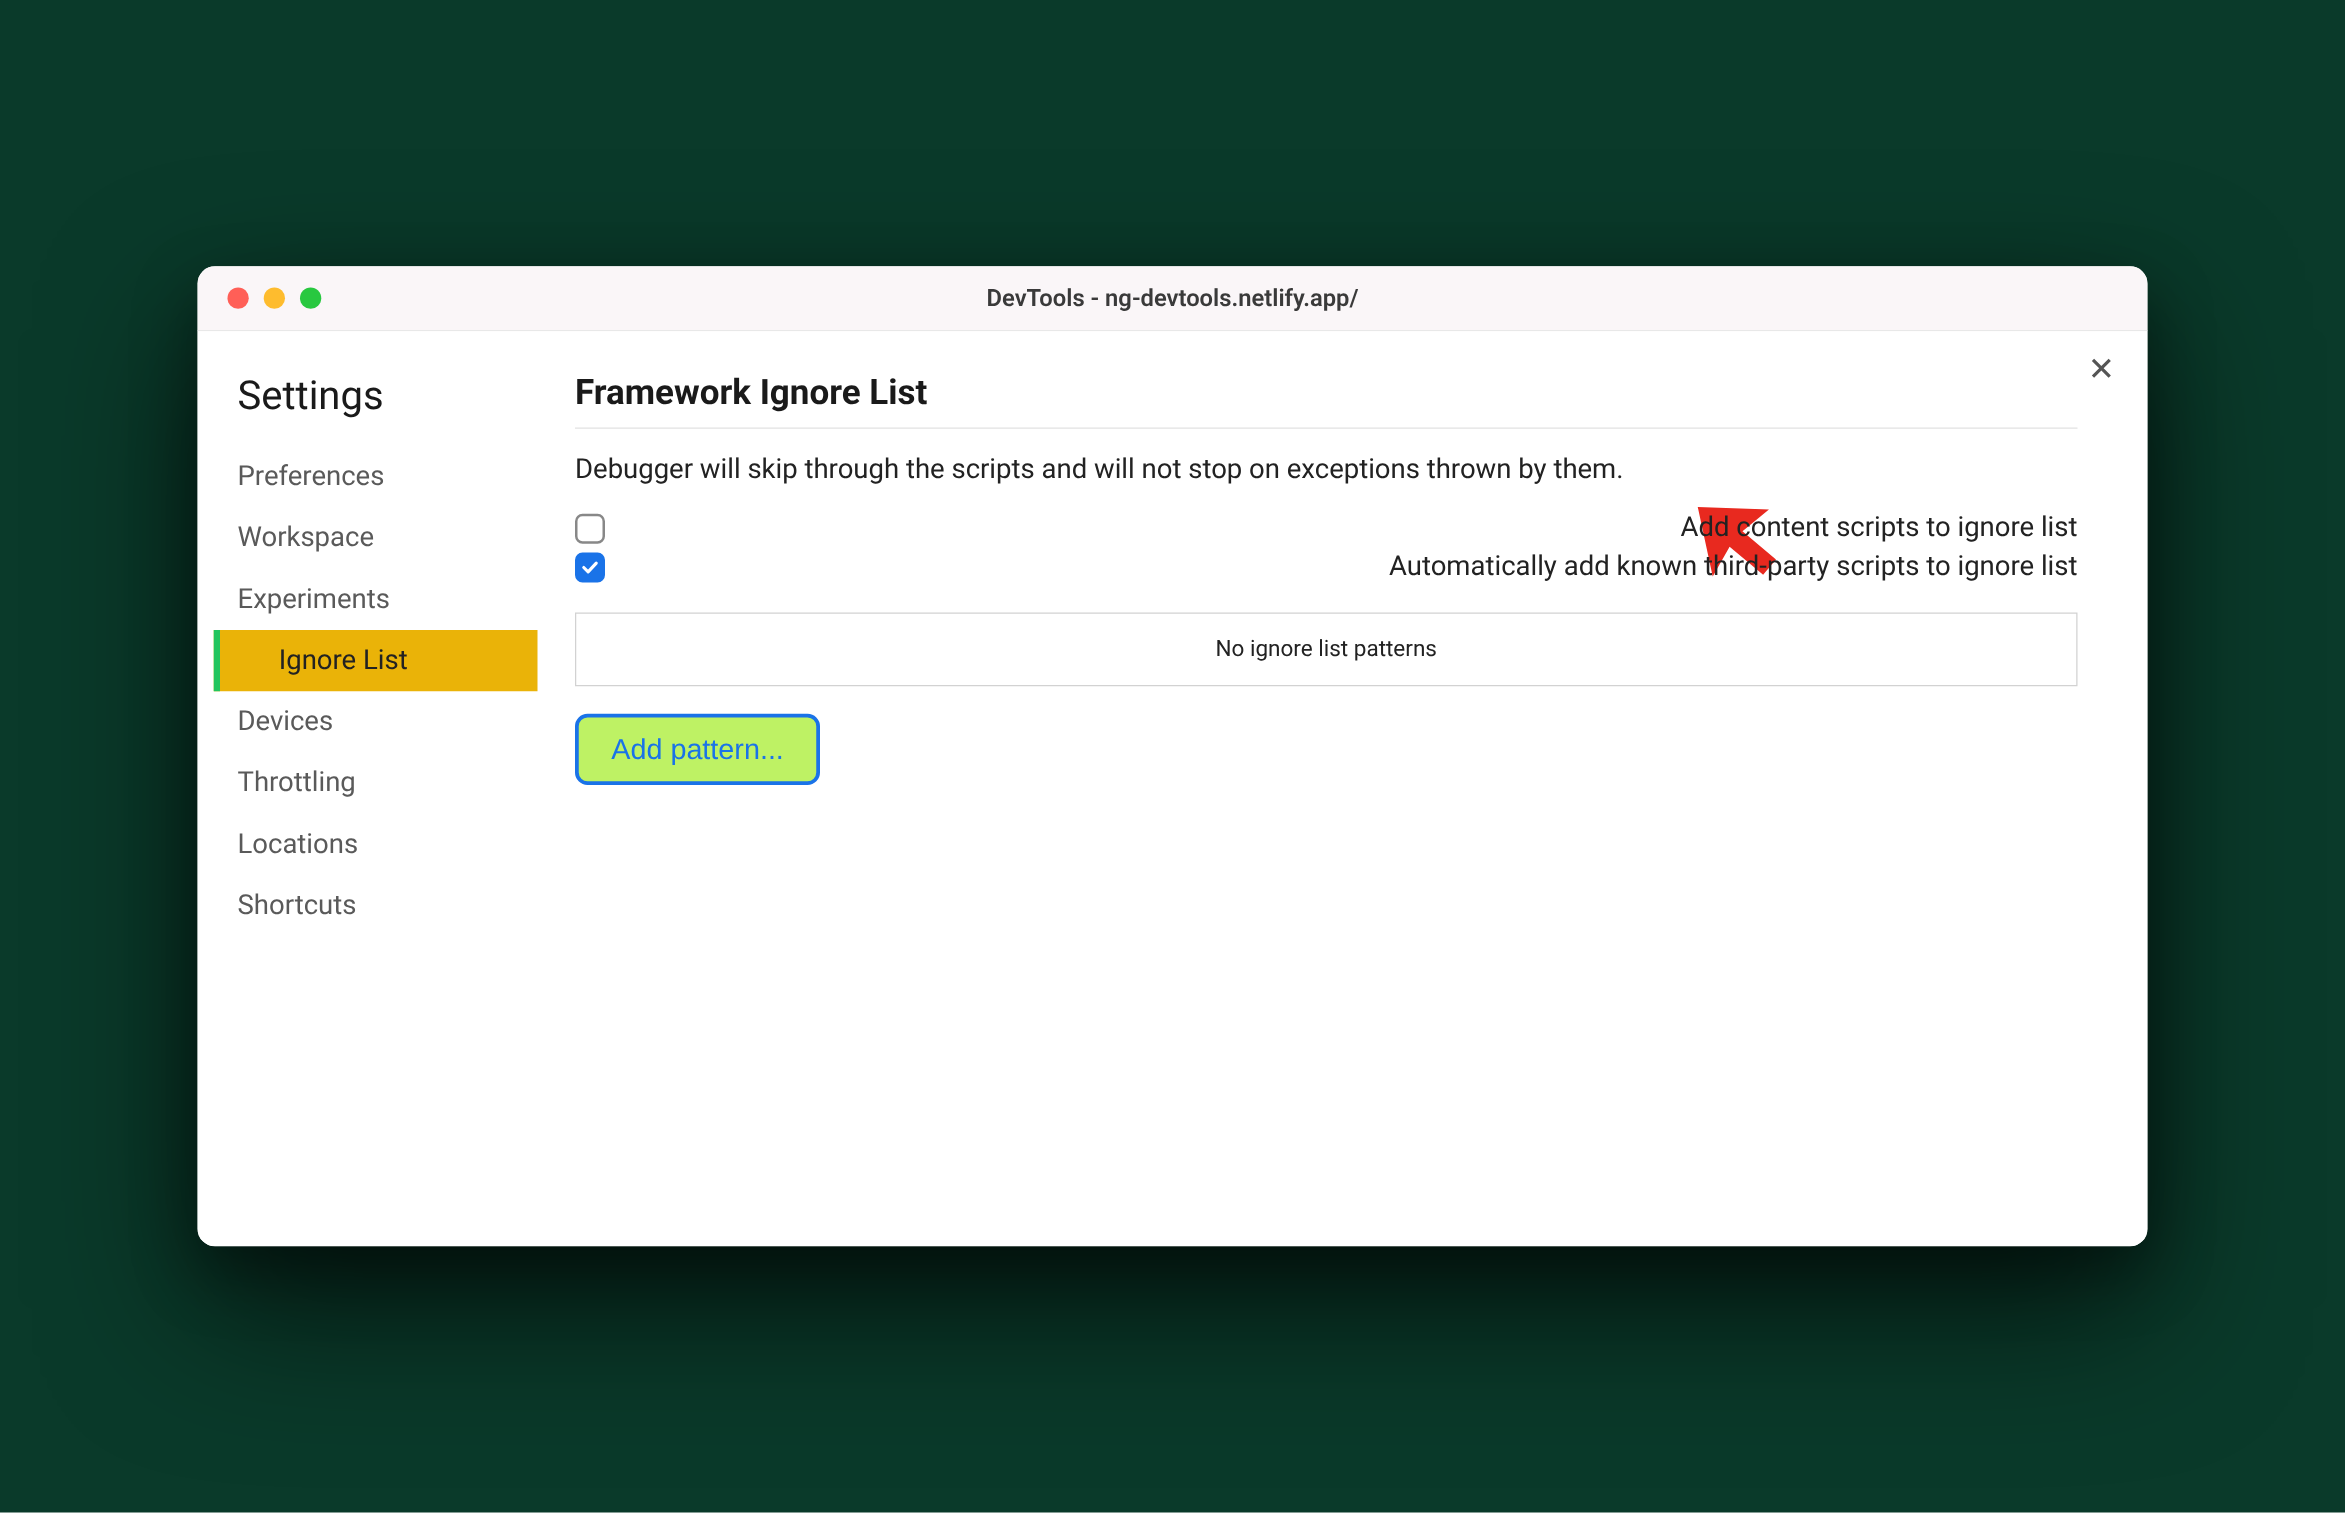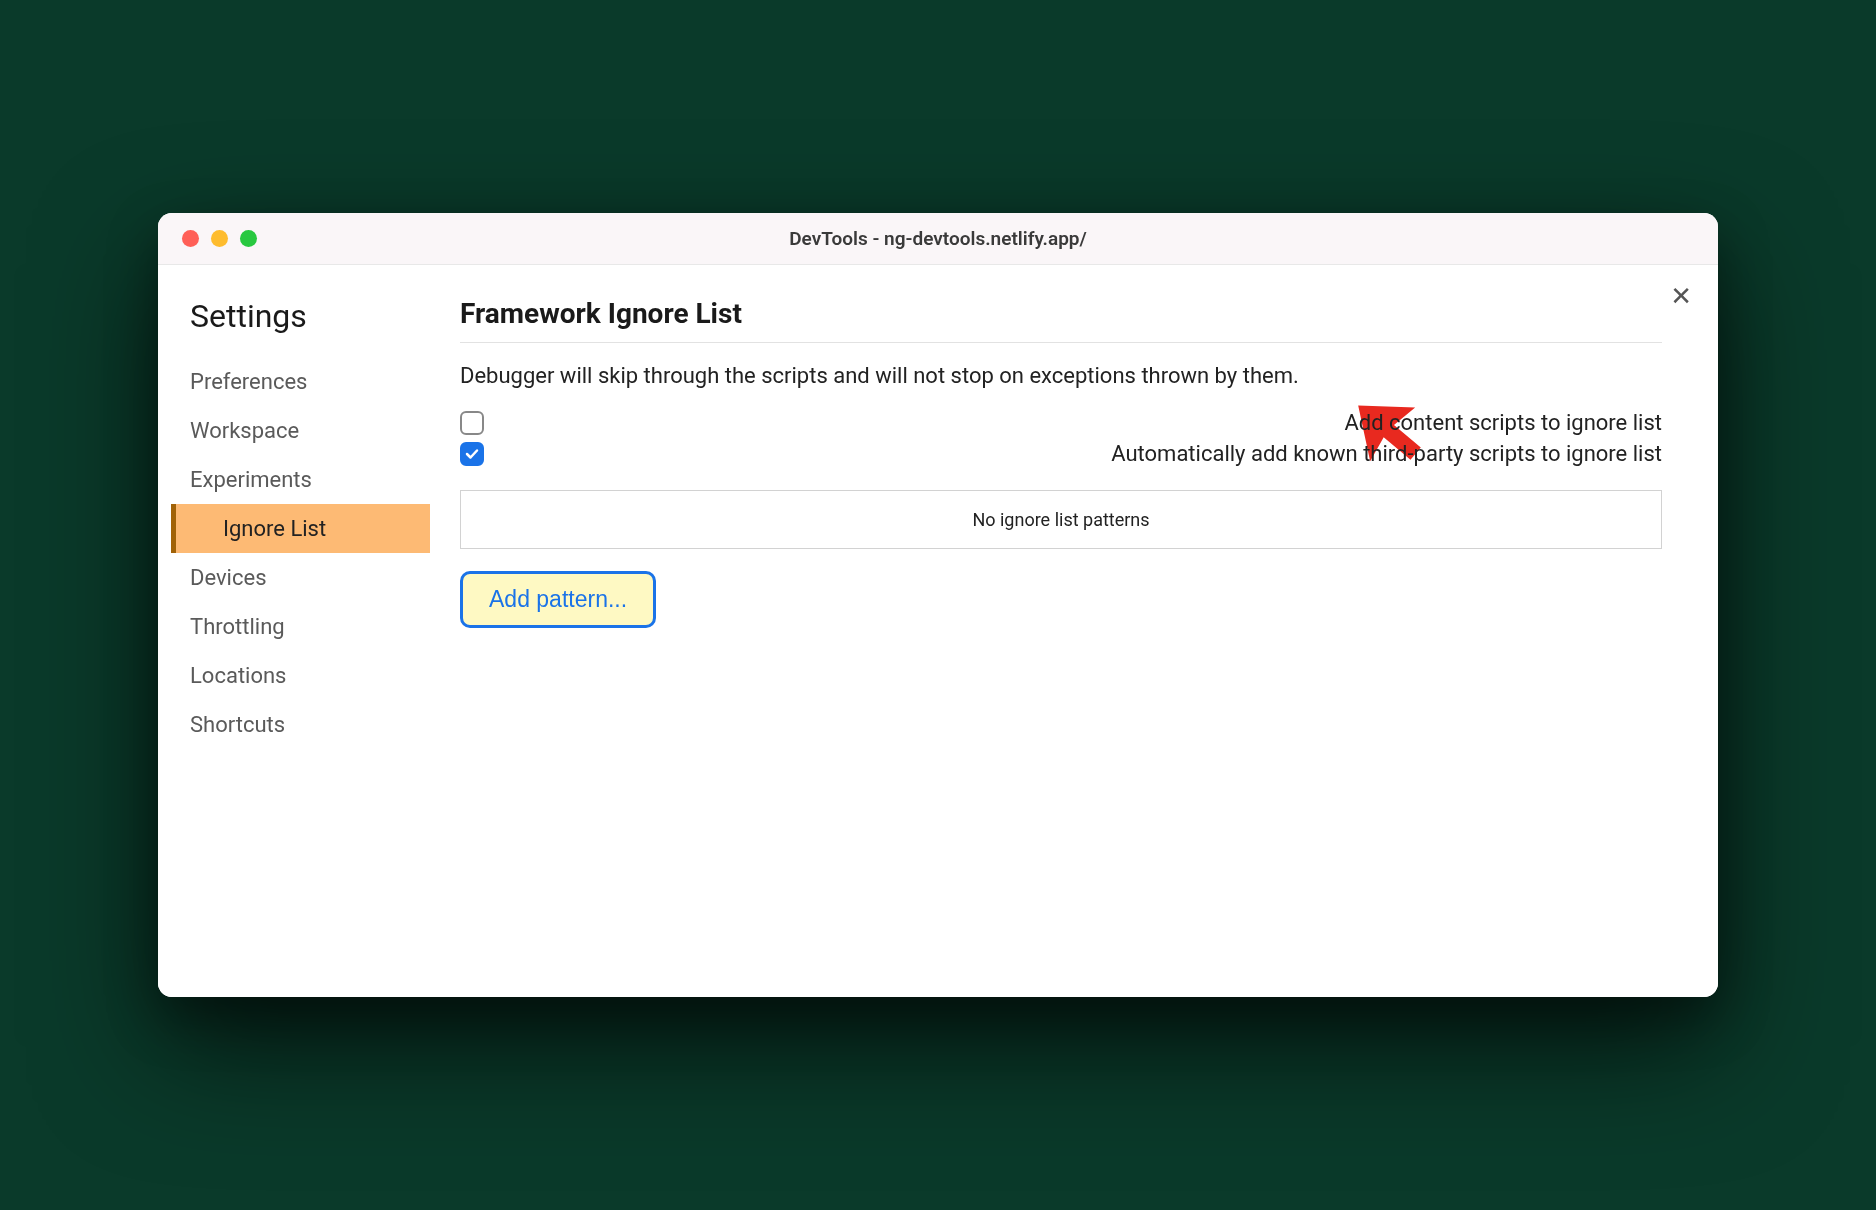--- a/index.html
+++ b/index.html
@@ -90,23 +90,23 @@
     }
     .sidebar-item {
       font-size: 22px;
       color: #5a5a5a;
       padding: 12px 14px;
       cursor: pointer;
       border-left: 5px solid transparent;
       margin-left: -5px;
     }
     .sidebar-item.active {
-      background: #fdba74;
-      color: #222;
-      border-left: 5px solid #a16207;
+      background: #eab308;
+      color: #222;
+      border-left: 5px solid #22c55e;
       padding-left: 47px;
     }
     .main {
       flex: 1;
       padding: 32px 56px 32px 30px;
     }
     .main-title {
       font-size: 28px;
       font-weight: 700;
       color: #1a1a1a;
@@ -165,21 +165,21 @@
     .pattern-box {
       margin-top: 24px;
       border: 1px solid #d2d2d2;
       padding: 18px;
       text-align: center;
       font-size: 18px;
       color: #222;
     }
     .add-pattern-btn {
       margin-top: 22px;
-      background: #fef9c3;
+      background: #bef264;
       border: 3px solid #1a73e8;
       border-radius: 10px;
       color: #1a73e8;
       font-size: 23px;
       font-weight: 400;
       padding: 12px 26px;
       cursor: pointer;
     }
   </style>
 </head>

